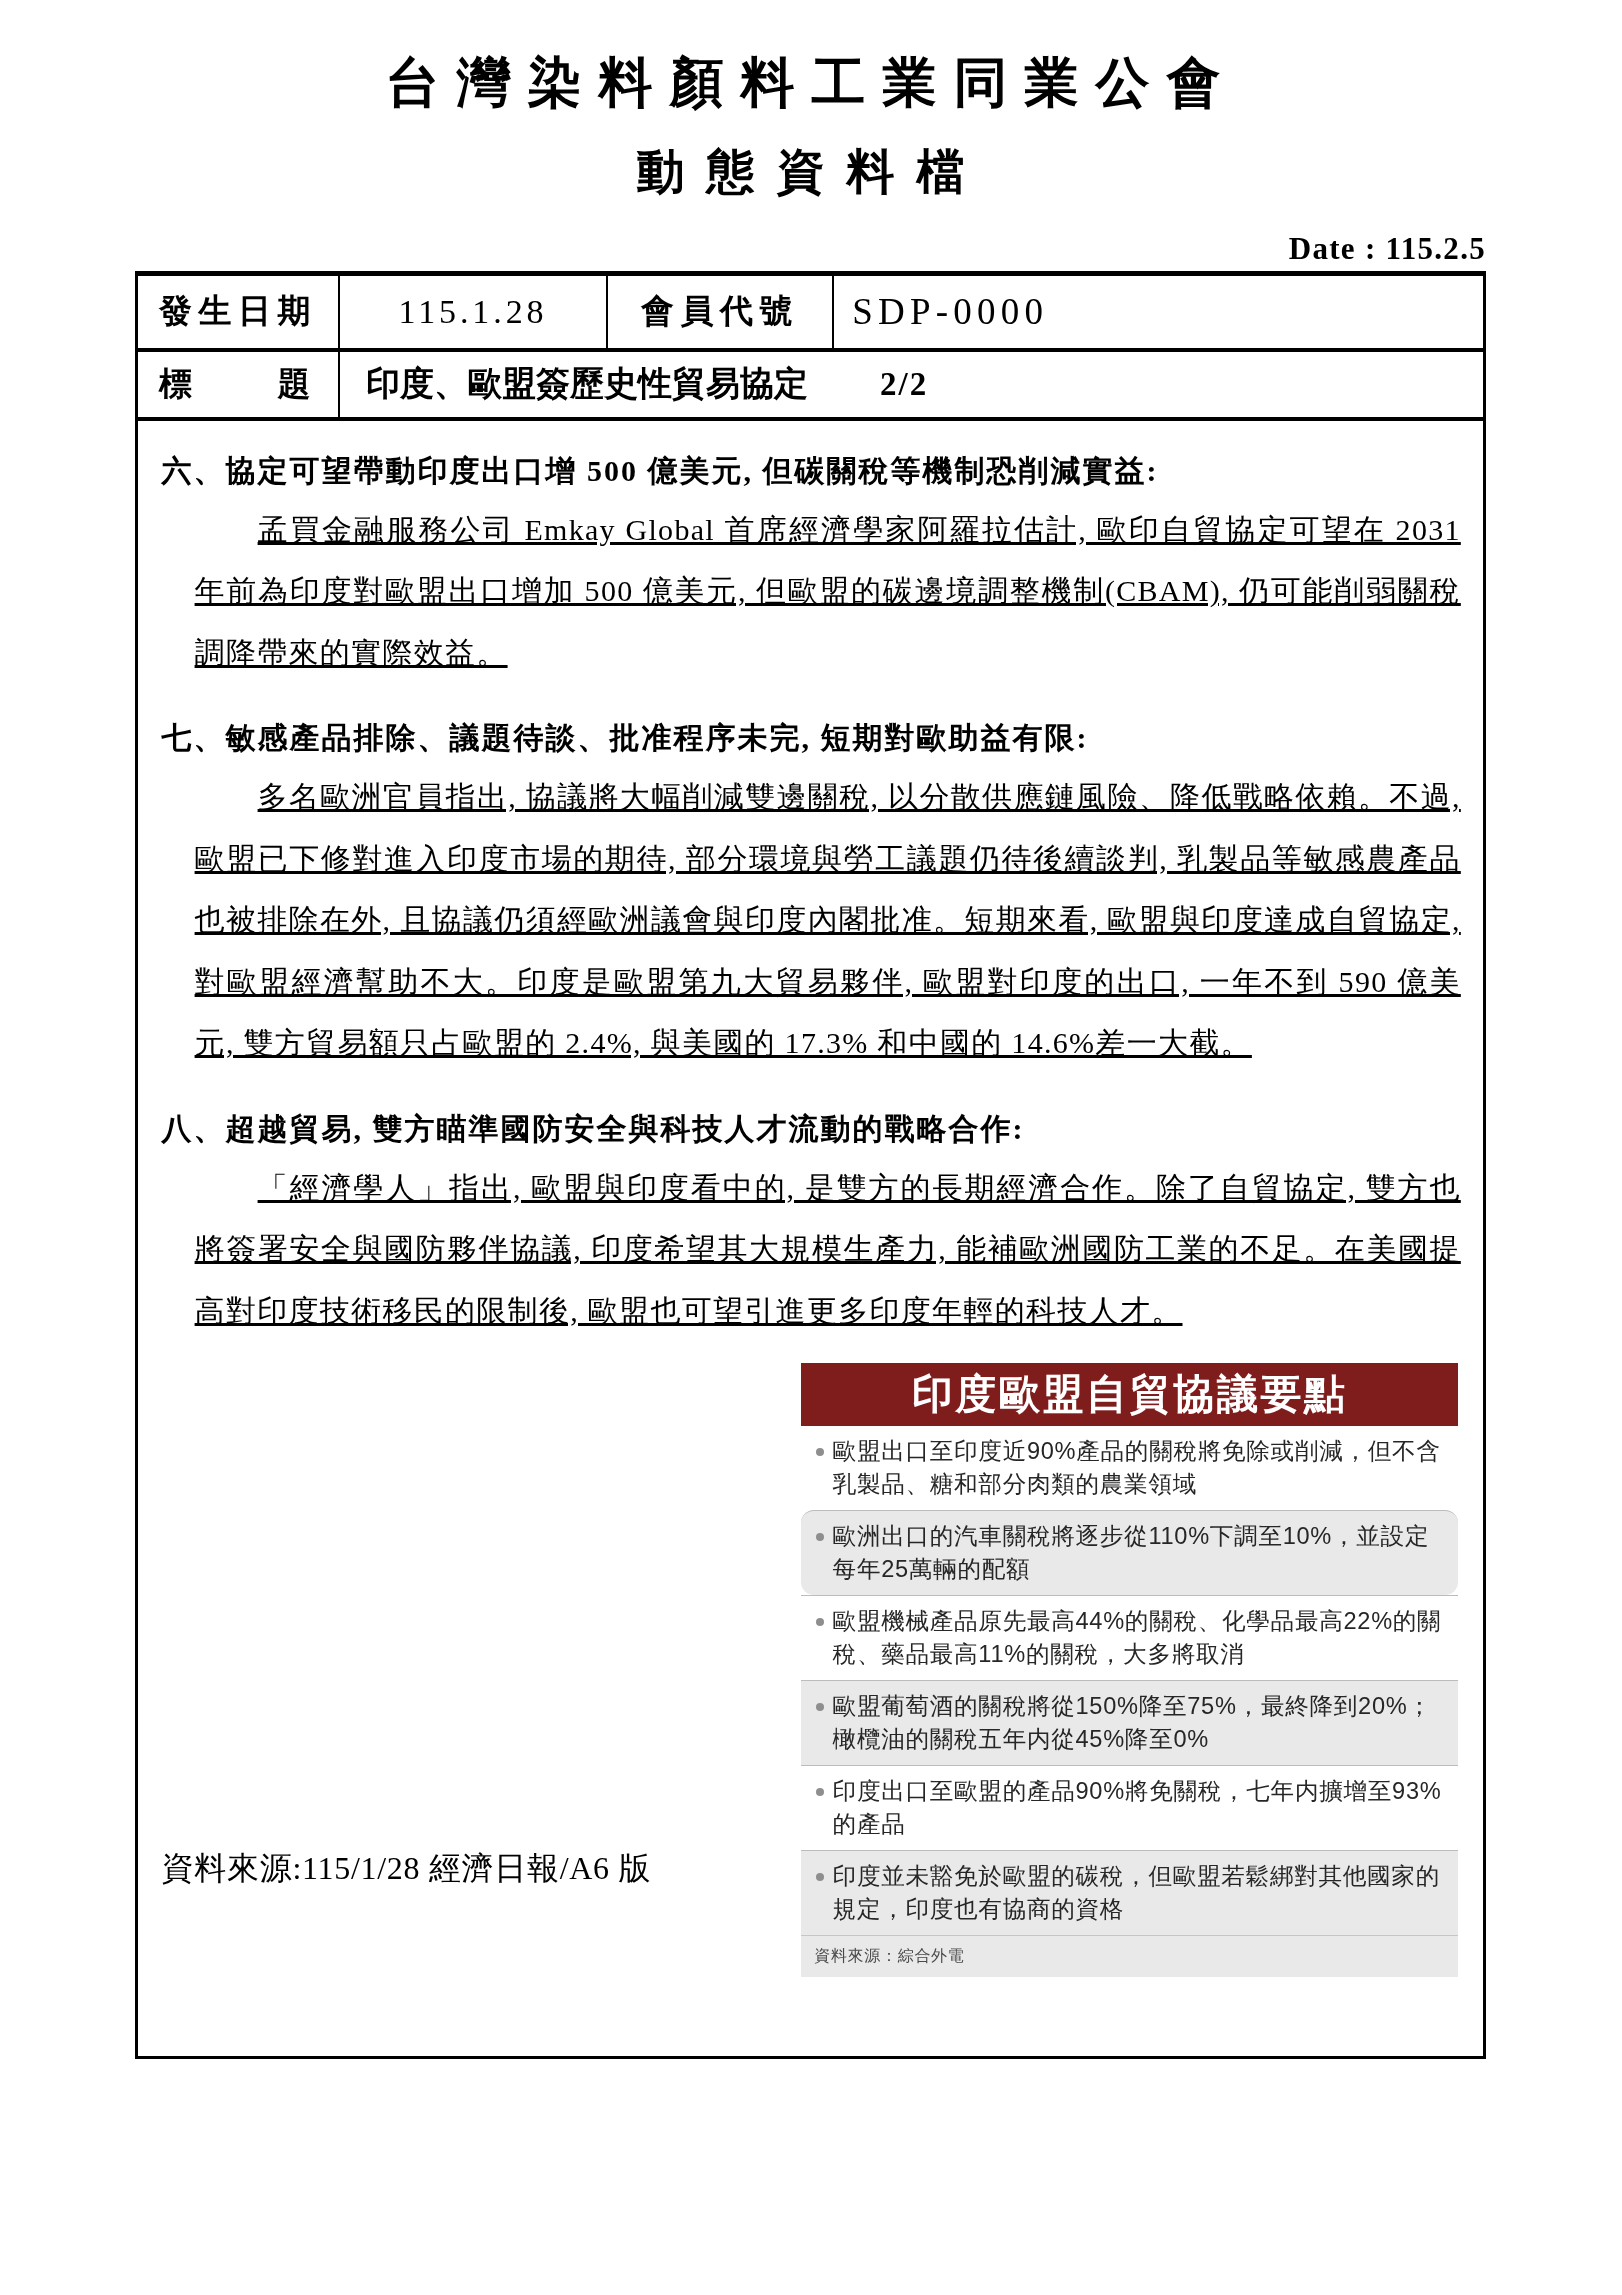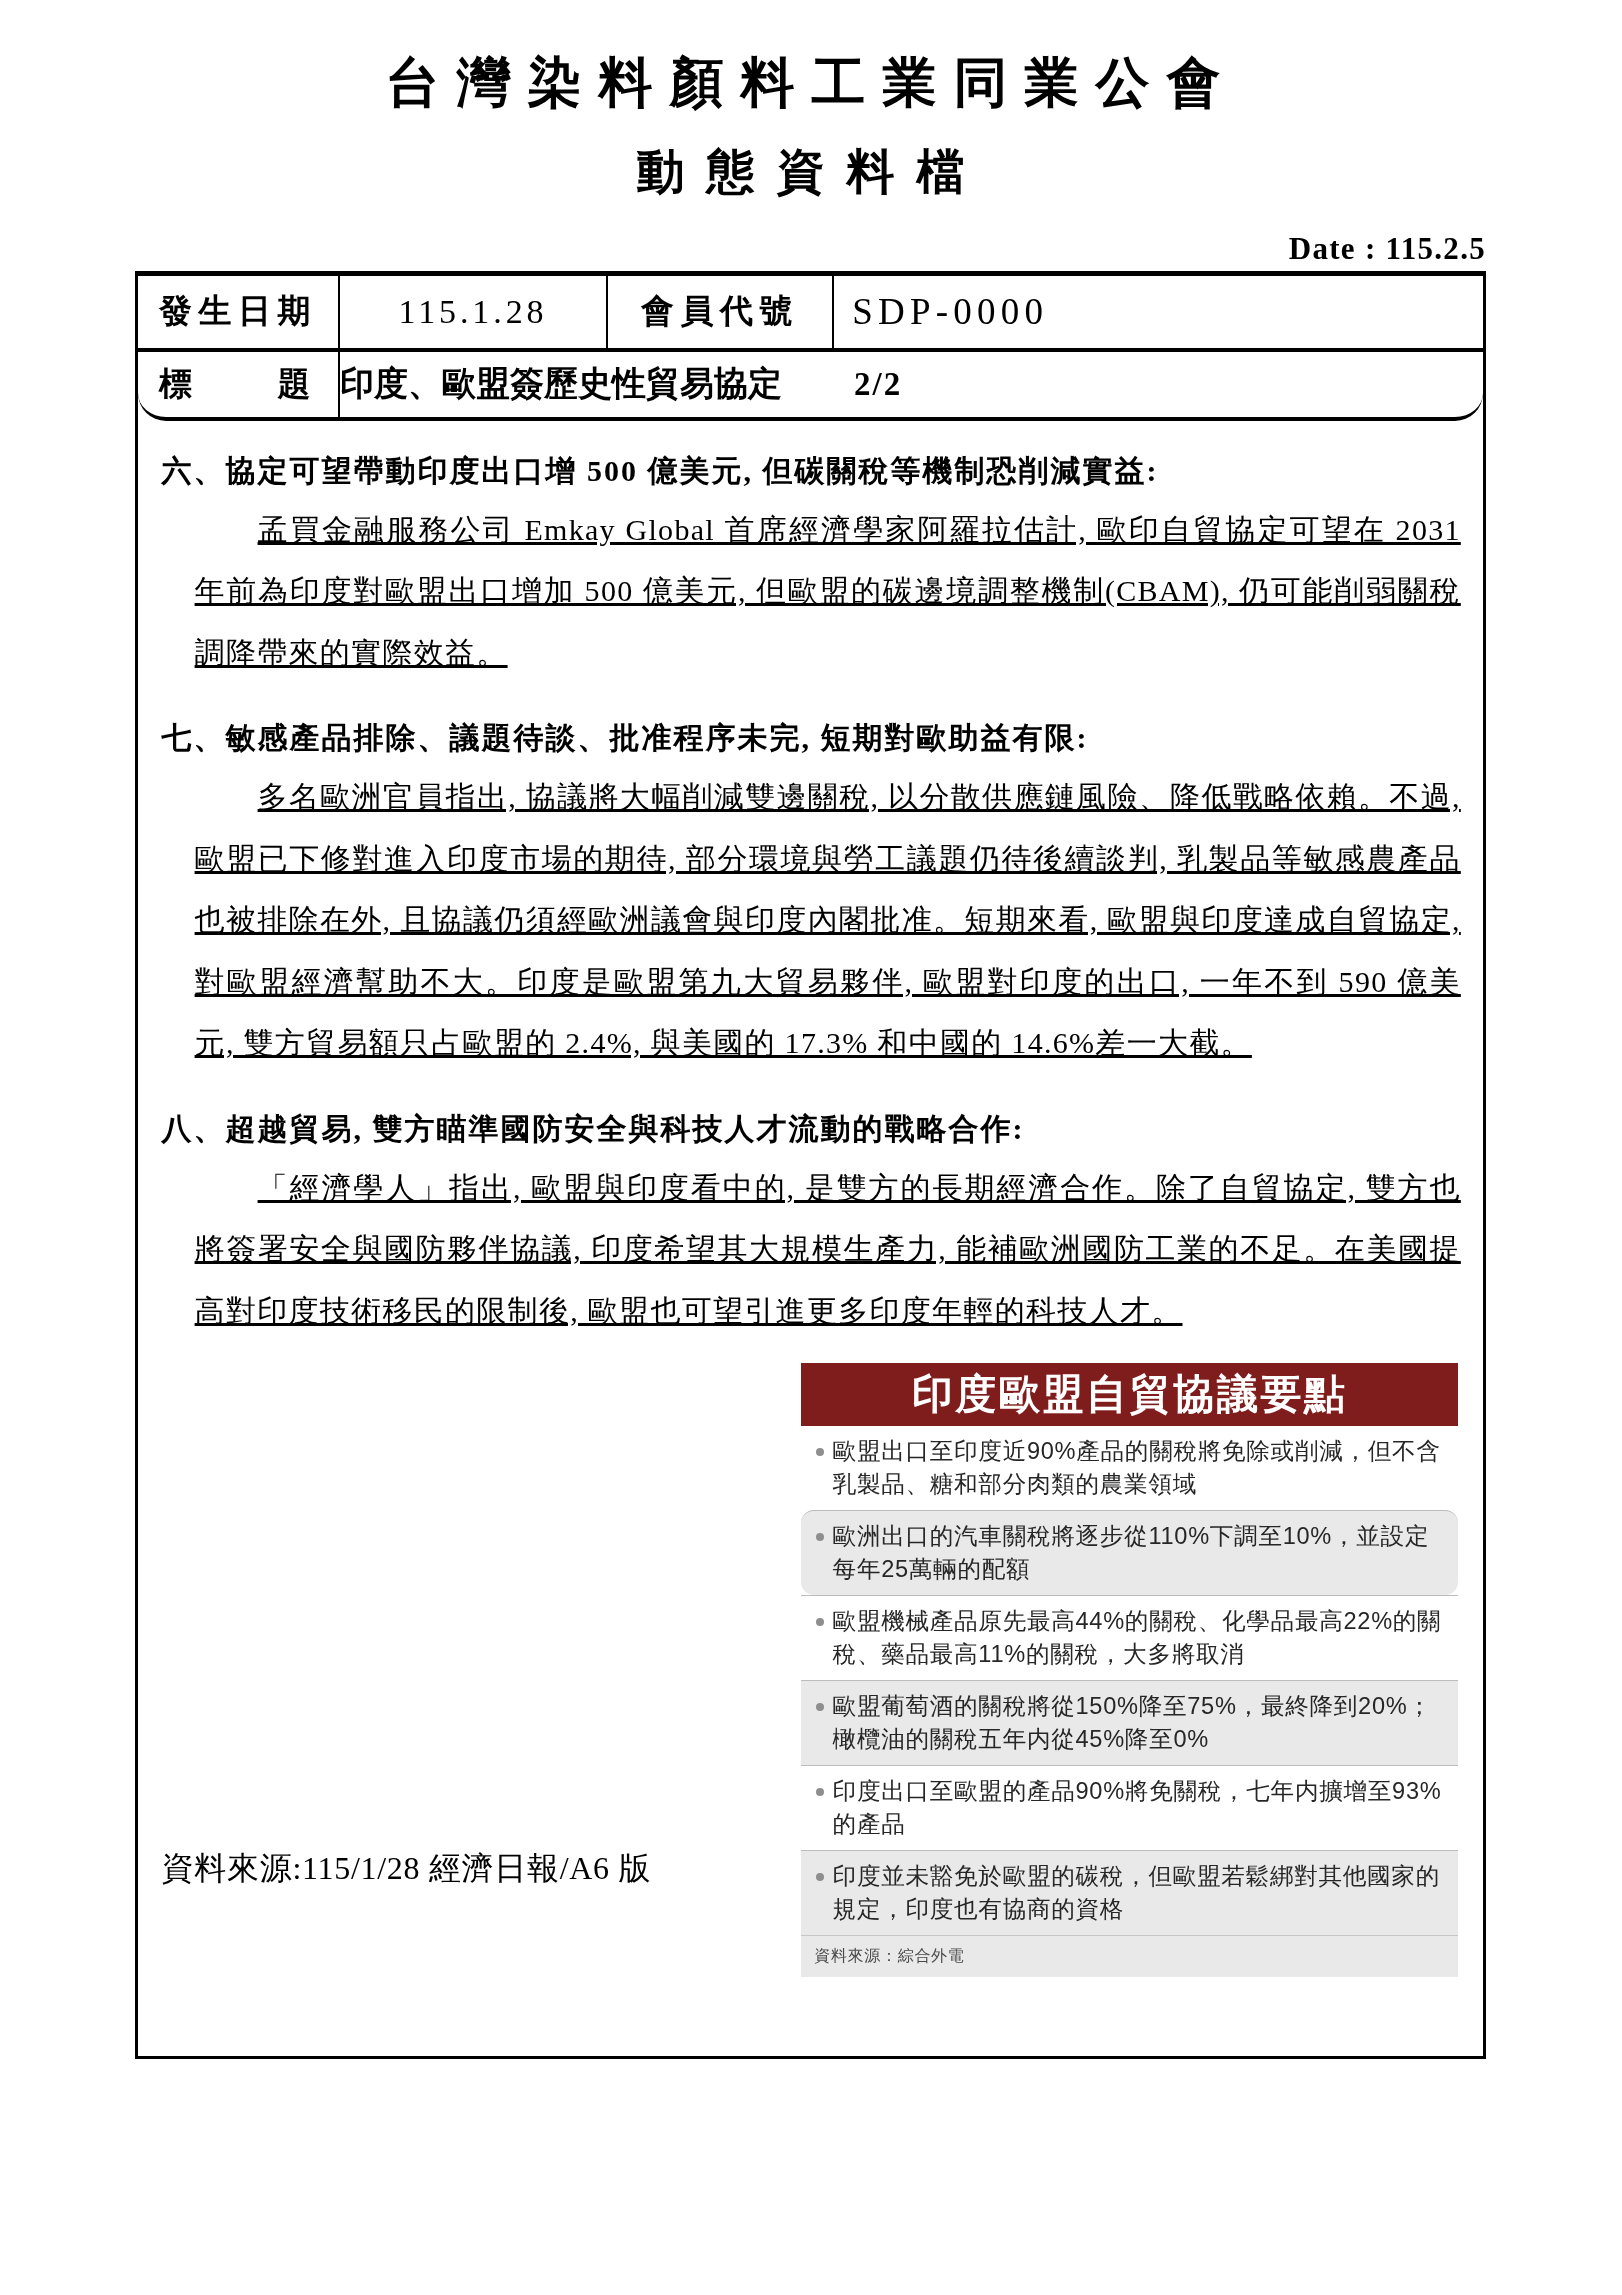--- a/index.html
+++ b/index.html
@@ -38,35 +38,35 @@
   .main-table {
     margin-left: 135px;
     width: 1351px;
     height: 1788px;
     border: 3.3px solid #000;
     border-top-width: 5.2px;
     display: flex;
     flex-direction: column;
   }
   .meta-row-1 { display: flex; height: 76px; border-bottom: 4.6px solid #000; }
-  .meta-row-2 { display: flex; height: 69px; border-bottom: 4.6px solid #000; border-radius: 28px; }
+  .meta-row-2 { display: flex; height: 69px; border-bottom: 4.6px solid #000; }
   .cell { display: flex; align-items: center; }
   .cell-label {
     justify-content: center;
     font-weight: bold;
     font-size: 33px;
     letter-spacing: 6.5px;
   }
   .c1 { width: 202px; border-right: 2px solid #000; }
   .c2 { width: 268px; border-right: 2px solid #000; justify-content: center;
         font-size: 34px; letter-spacing: 3.9px; }
   .c3 { width: 226px; border-right: 2px solid #000; }
   .c4 { flex: 1; font-size: 37px; letter-spacing: 5.2px; padding-left: 18.3px; }
   .subject-label { width: 202px; border-right: 2px solid #000; }
-  .subject-cell { flex: 1; font-weight: bold; font-size: 34px; }
+  .subject-cell { flex: 1; padding-left: 26px; font-weight: bold; font-size: 34px; }
   .page-indicator { font-weight: bold; font-size: 33px; margin-left: 72px; letter-spacing: 2px; }
 
   .content-cell { flex: 1; padding: 9.2px 19.6px 0 23.6px; overflow: hidden; }
   .section { margin-top: 26px; }
   .section:first-child { margin-top: 11.8px; }
   .section-heading {
     font-size: 30px;
     font-weight: bold;
     letter-spacing: 2px;
     line-height: 1.9;

